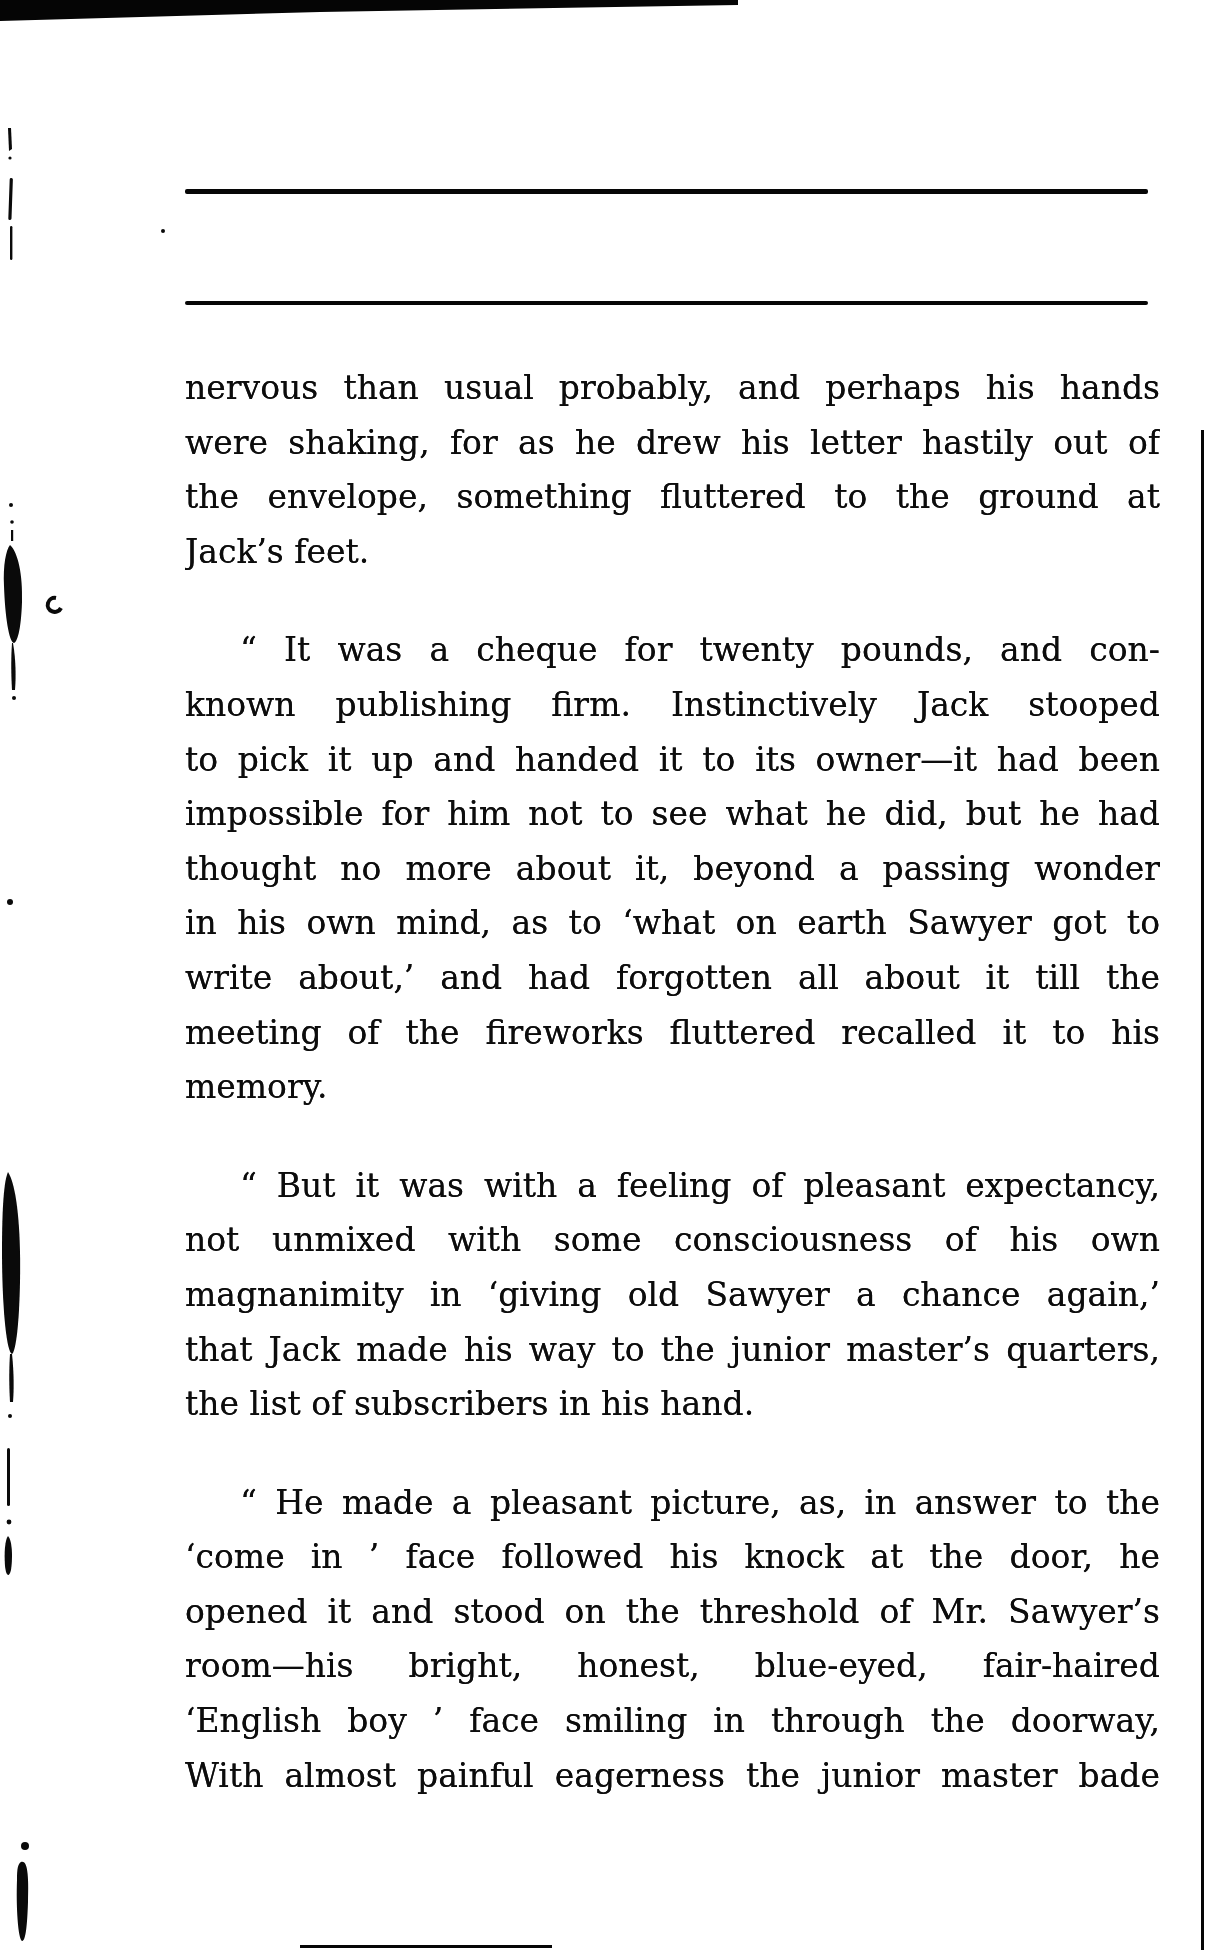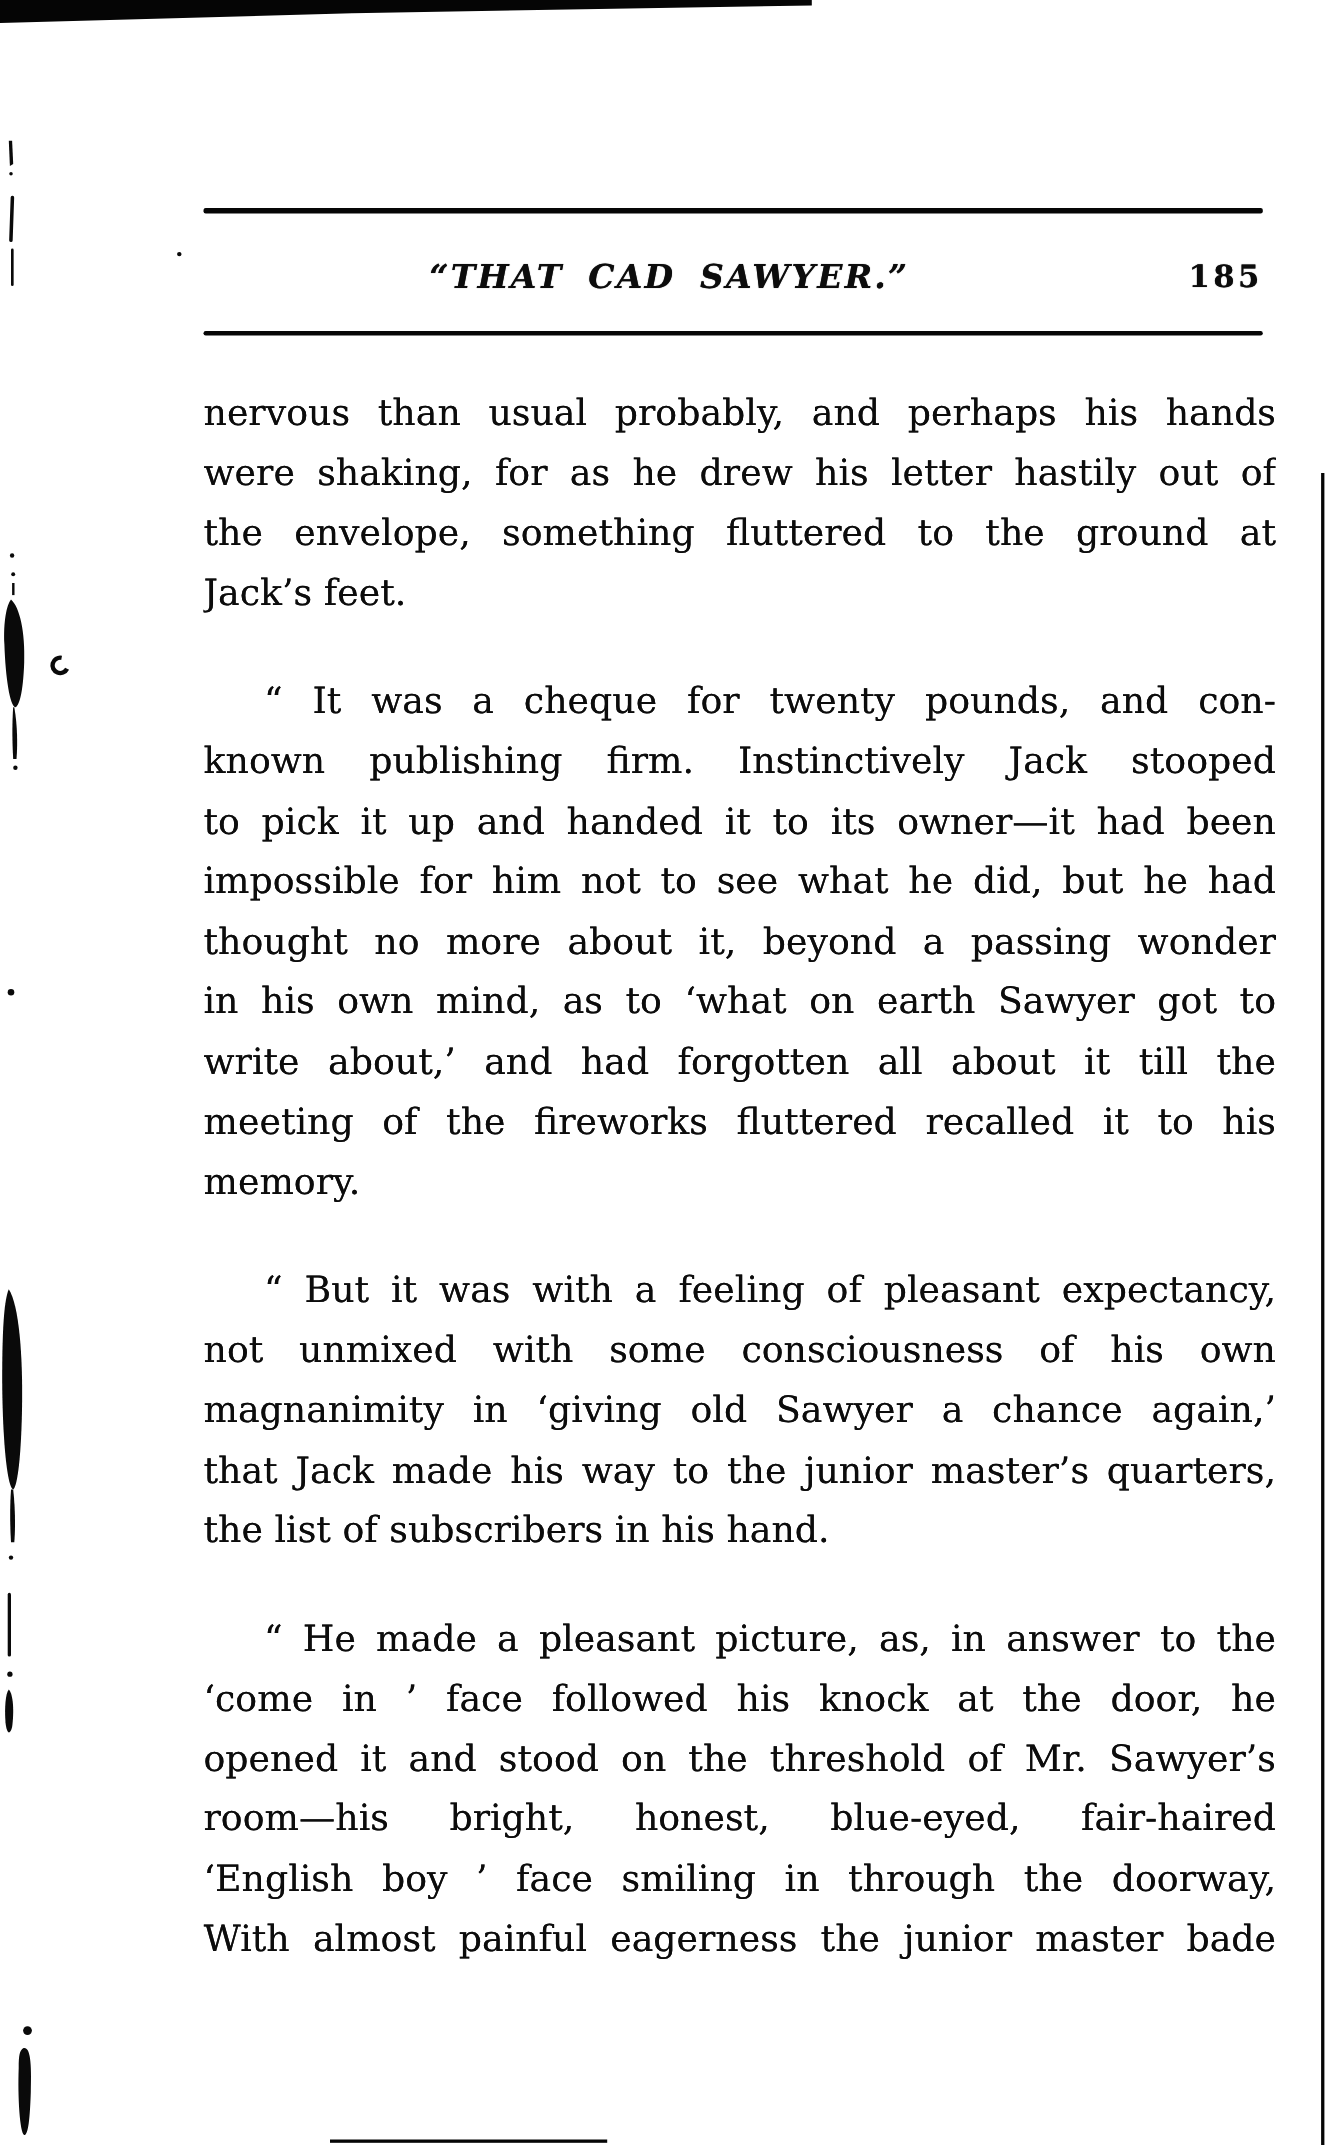--- a/index.html
+++ b/index.html
@@ -35,21 +35,21 @@
     white-space:nowrap;
     text-shadow:0 0 0.7px rgba(0,0,0,.85);
   }
   .page-number {
     position:absolute; right:0; top:4px;
     font-weight:bold; font-size:28px; letter-spacing:3px;
     text-shadow:0 0 0.7px rgba(0,0,0,.85);
   }
   
   .body-text {
-    position:absolute; left:185px; top:348px; width:975px;
+    position:absolute; left:185px; top:361px; width:975px;
   }
   .line {
     font-size:33px; line-height:54.6px; height:54.6px;
     text-align:justify; text-align-last:justify;
     white-space:normal; overflow:hidden;
     text-shadow:0 0 0.6px rgba(0,0,0,.8);
   }
   .line.indent { text-indent:55px;margin-top:44px; }
   .line.para-end { text-align-last:left; }
 </style>
@@ -85,24 +85,20 @@
     <path d="M8,1536 C12,1540 13,1556 11,1570 C9,1578 6,1576 5,1566 C4,1552 5,1540 8,1536 Z" fill="#0a0a0a"></path>
 
     <circle cx="25" cy="1846" r="4" fill="#0a0a0a"></circle>
     <path d="M21,1862 C27,1860 29,1872 28,1902 C27,1932 25,1941 22,1941 C18,1939 16,1906 17,1880 C17,1868 18,1864 21,1862 Z" fill="#0a0a0a"></path>
 
     <rect x="1201" y="430" width="3" height="1520" fill="#050505"></rect>
     <rect x="300" y="1945" width="252" height="3" fill="#050505"></rect>
   </svg>
 
   <div class="rule rule-top"></div>
-  <div class="header-row">
-    <span class="header-title">“THAT CAD SAWYER.”</span>
-    <span class="page-number">185</span>
-  </div>
   <div class="rule rule-bottom"></div>
 
   <main class="body-text" id="body-text">
       <div class="line">nervous than usual probably, and perhaps his hands</div>
       <div class="line">were shaking, for as he drew his letter hastily out of</div>
       <div class="line">the envelope, something fluttered to the ground at</div>
       <div class="line para-end">Jack’s feet.</div>
       <div class="line indent">“ It was a cheque for twenty pounds, and con-</div>
       <div class="line">known publishing firm. Instinctively Jack stooped</div>
       <div class="line">to pick it up and handed it to its owner—it had been</div>

